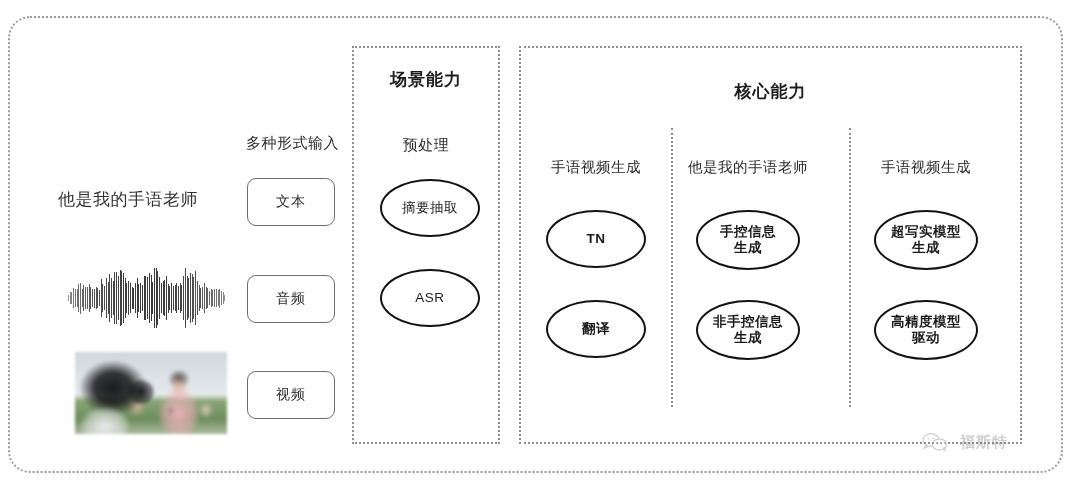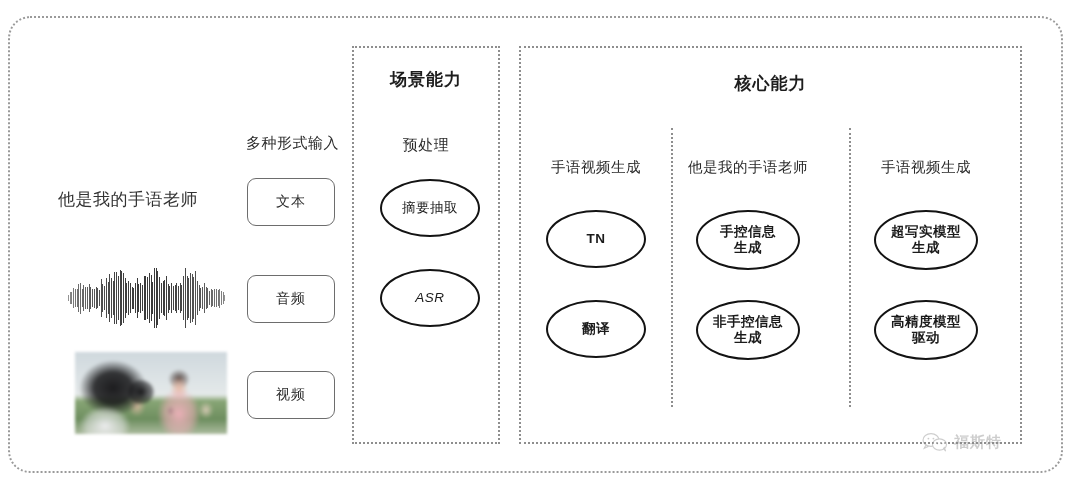--- a/index.html
+++ b/index.html
@@ -89,46 +89,46 @@
   .ellipse.std{width:96px;height:54px;}
 
   
   #scene-panel{left:352px;top:46px;width:148px;height:398px;}
   #scene-panel .panel-title{top:20px;}
   #scene-sub{
     position:absolute;left:0;right:0;top:88px;text-align:center;
     font-size:15px;color:#2b2b2b;letter-spacing:.5px;
   }
   #scene-e0{left:26px;top:131px;}
-  #scene-e1{left:26px;top:221px;font-style:italic;}
+  #scene-e1{left:26px;top:221px;}
   #scene-e2{left:26px;top:310px;}
 
   
   #core-panel{left:519px;top:46px;width:503px;height:398px;}
-  #core-panel .panel-title{top:24px;}
+  #core-panel .panel-title{top:32px;}
   .core-divider{
     position:absolute;top:80px;width:0;height:279px;
     border-left:2px dotted #8e8e8e;
   }
   #core-div-1{left:150px;}
   #core-div-2{left:328px;}
   .core-col{position:absolute;top:110px;width:150px;}
   #core-col-0{left:0px;}
   #core-col-1{left:152px;}
   #core-col-2{left:330px;}
   .core-col-title{
     text-align:center;font-size:14.5px;color:#2b2b2b;letter-spacing:.5px;white-space:nowrap;
   }
   .core-col .ellipse{position:absolute;left:50%;transform:translateX(-50%);font-weight:bold;}
   .core-col .e-top{top:52px;}
   .core-col .e-bot{top:142px;}
 
   
   #watermark{
-    position:absolute;left:922px;top:432px;display:flex;align-items:center;gap:6px;
+    position:absolute;left:922px;top:432px;display:flex;align-items:center;gap:12px;
     opacity:.42;
   }
   #watermark-text{
     font-size:15px;color:#8a8a8a;letter-spacing:1px;font-weight:bold;
   }
 </style>
 </head>
 <body>
 
 <div id="outer-frame"></div>

